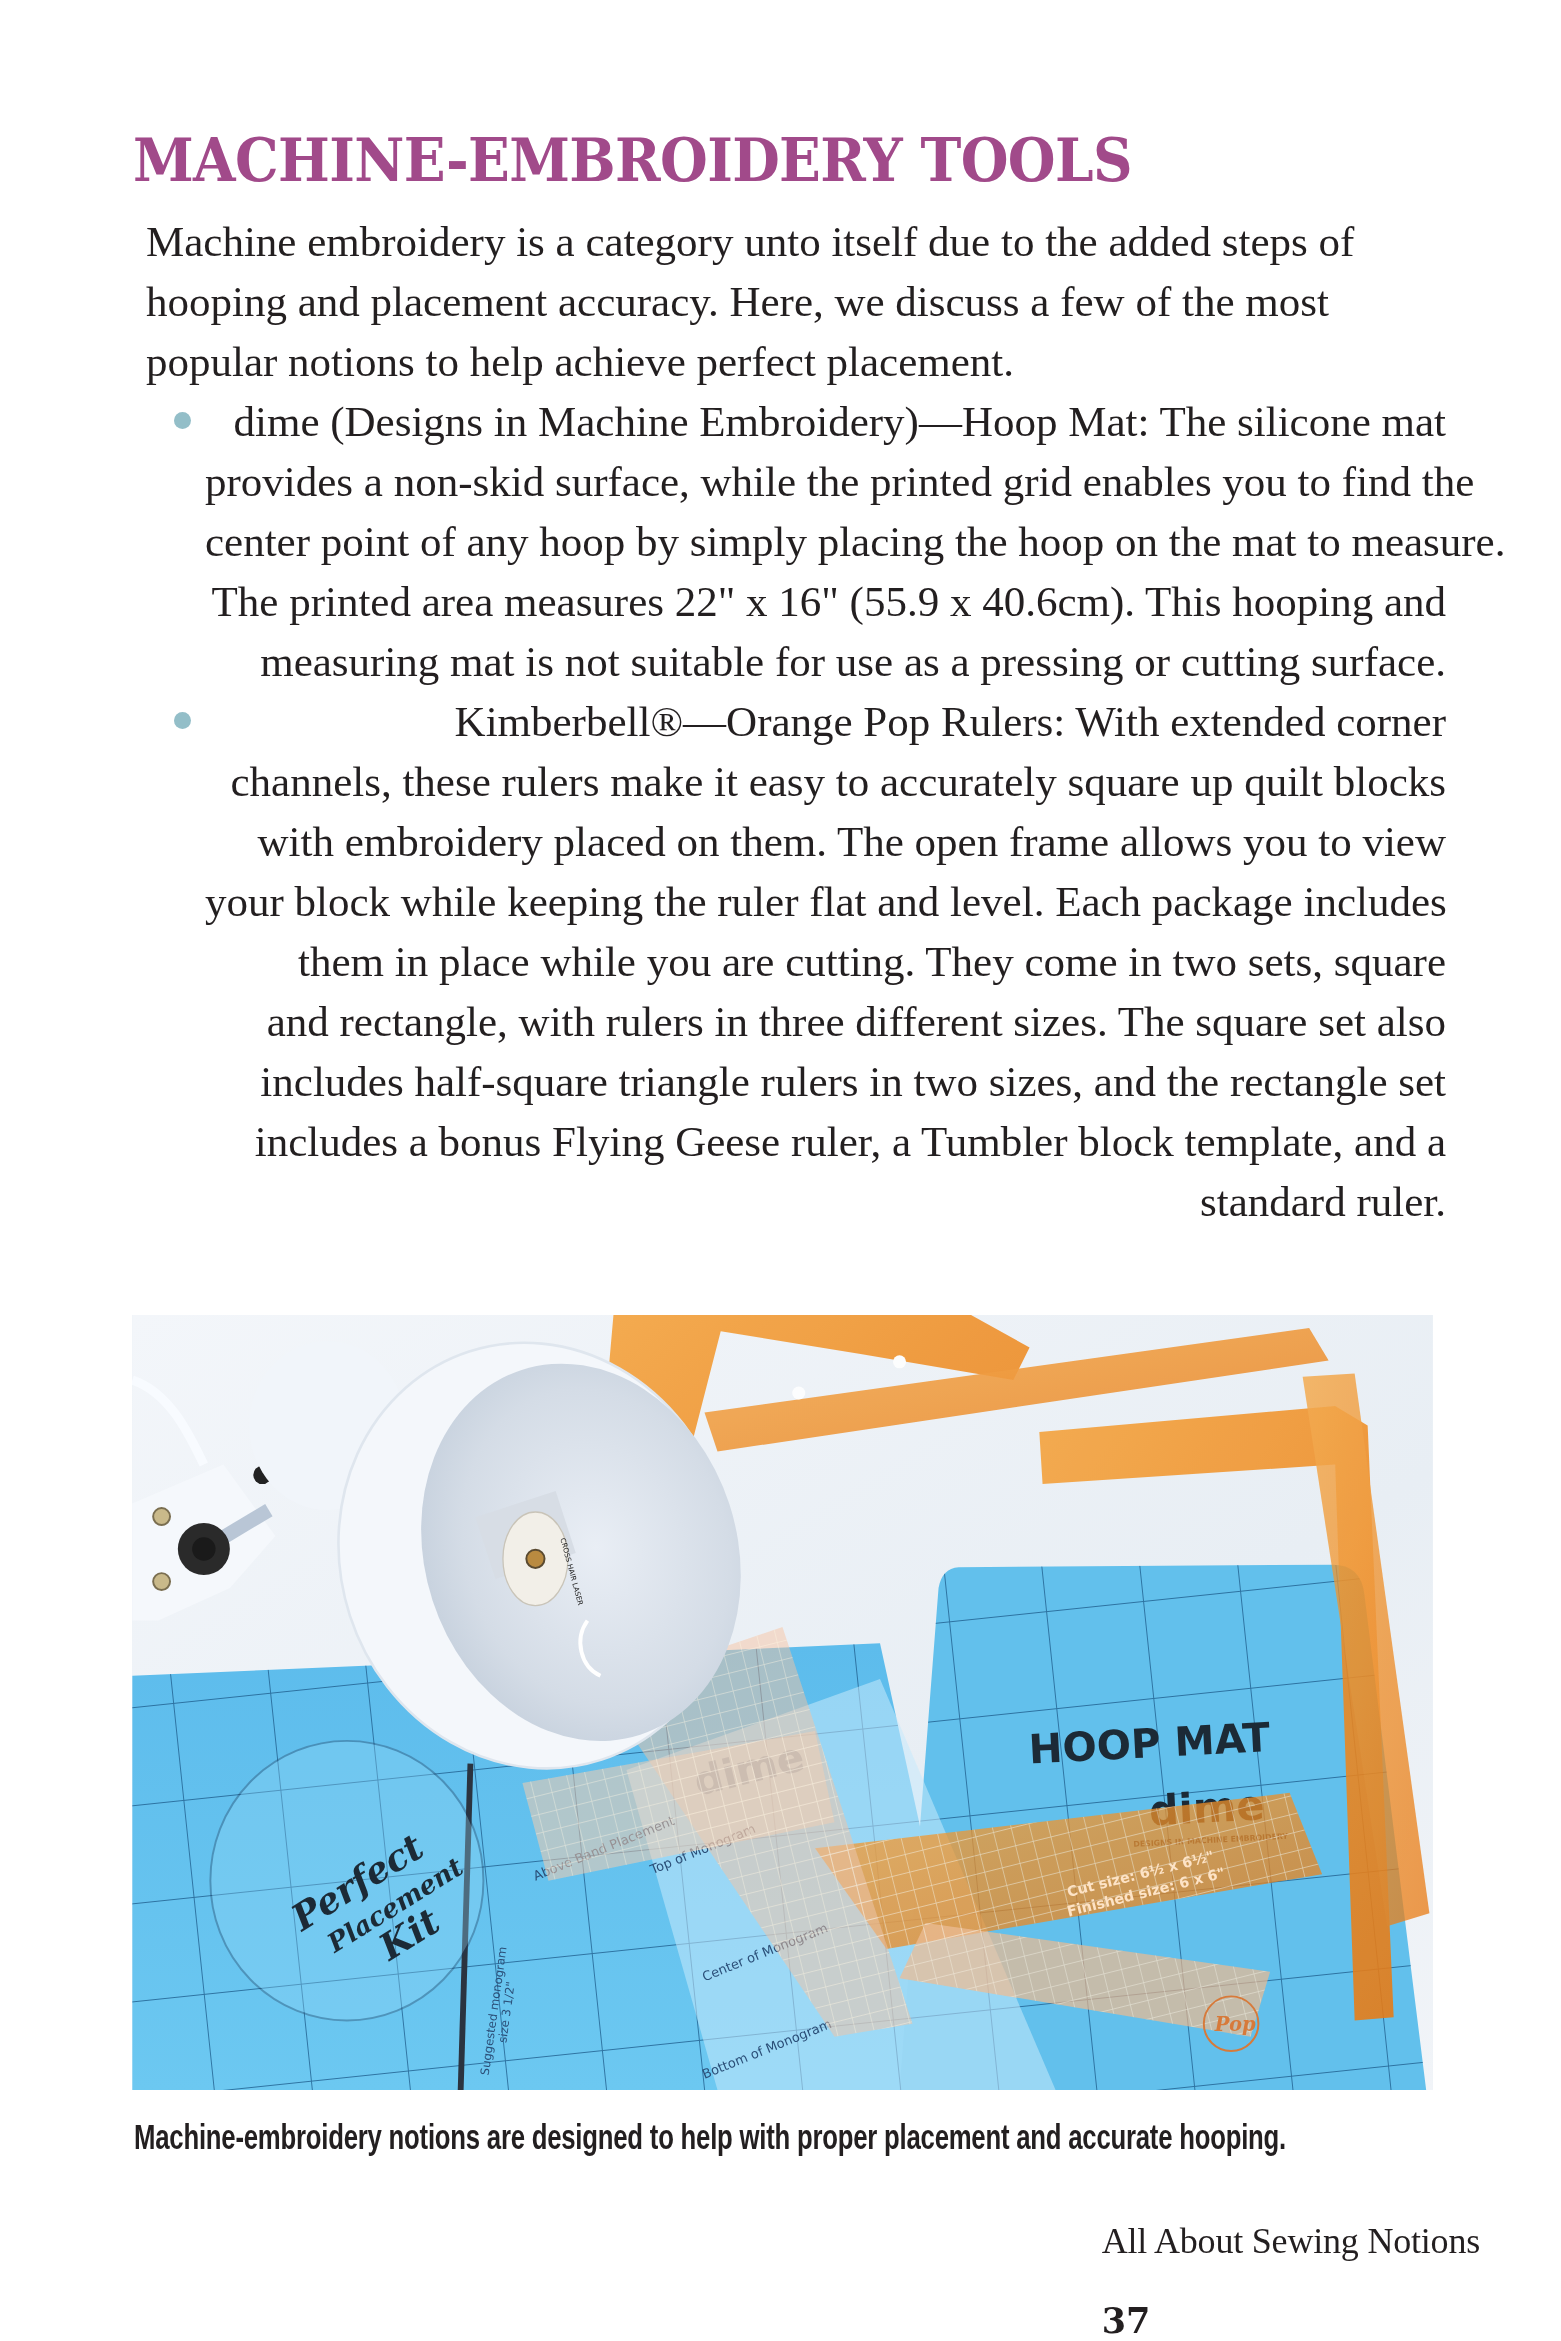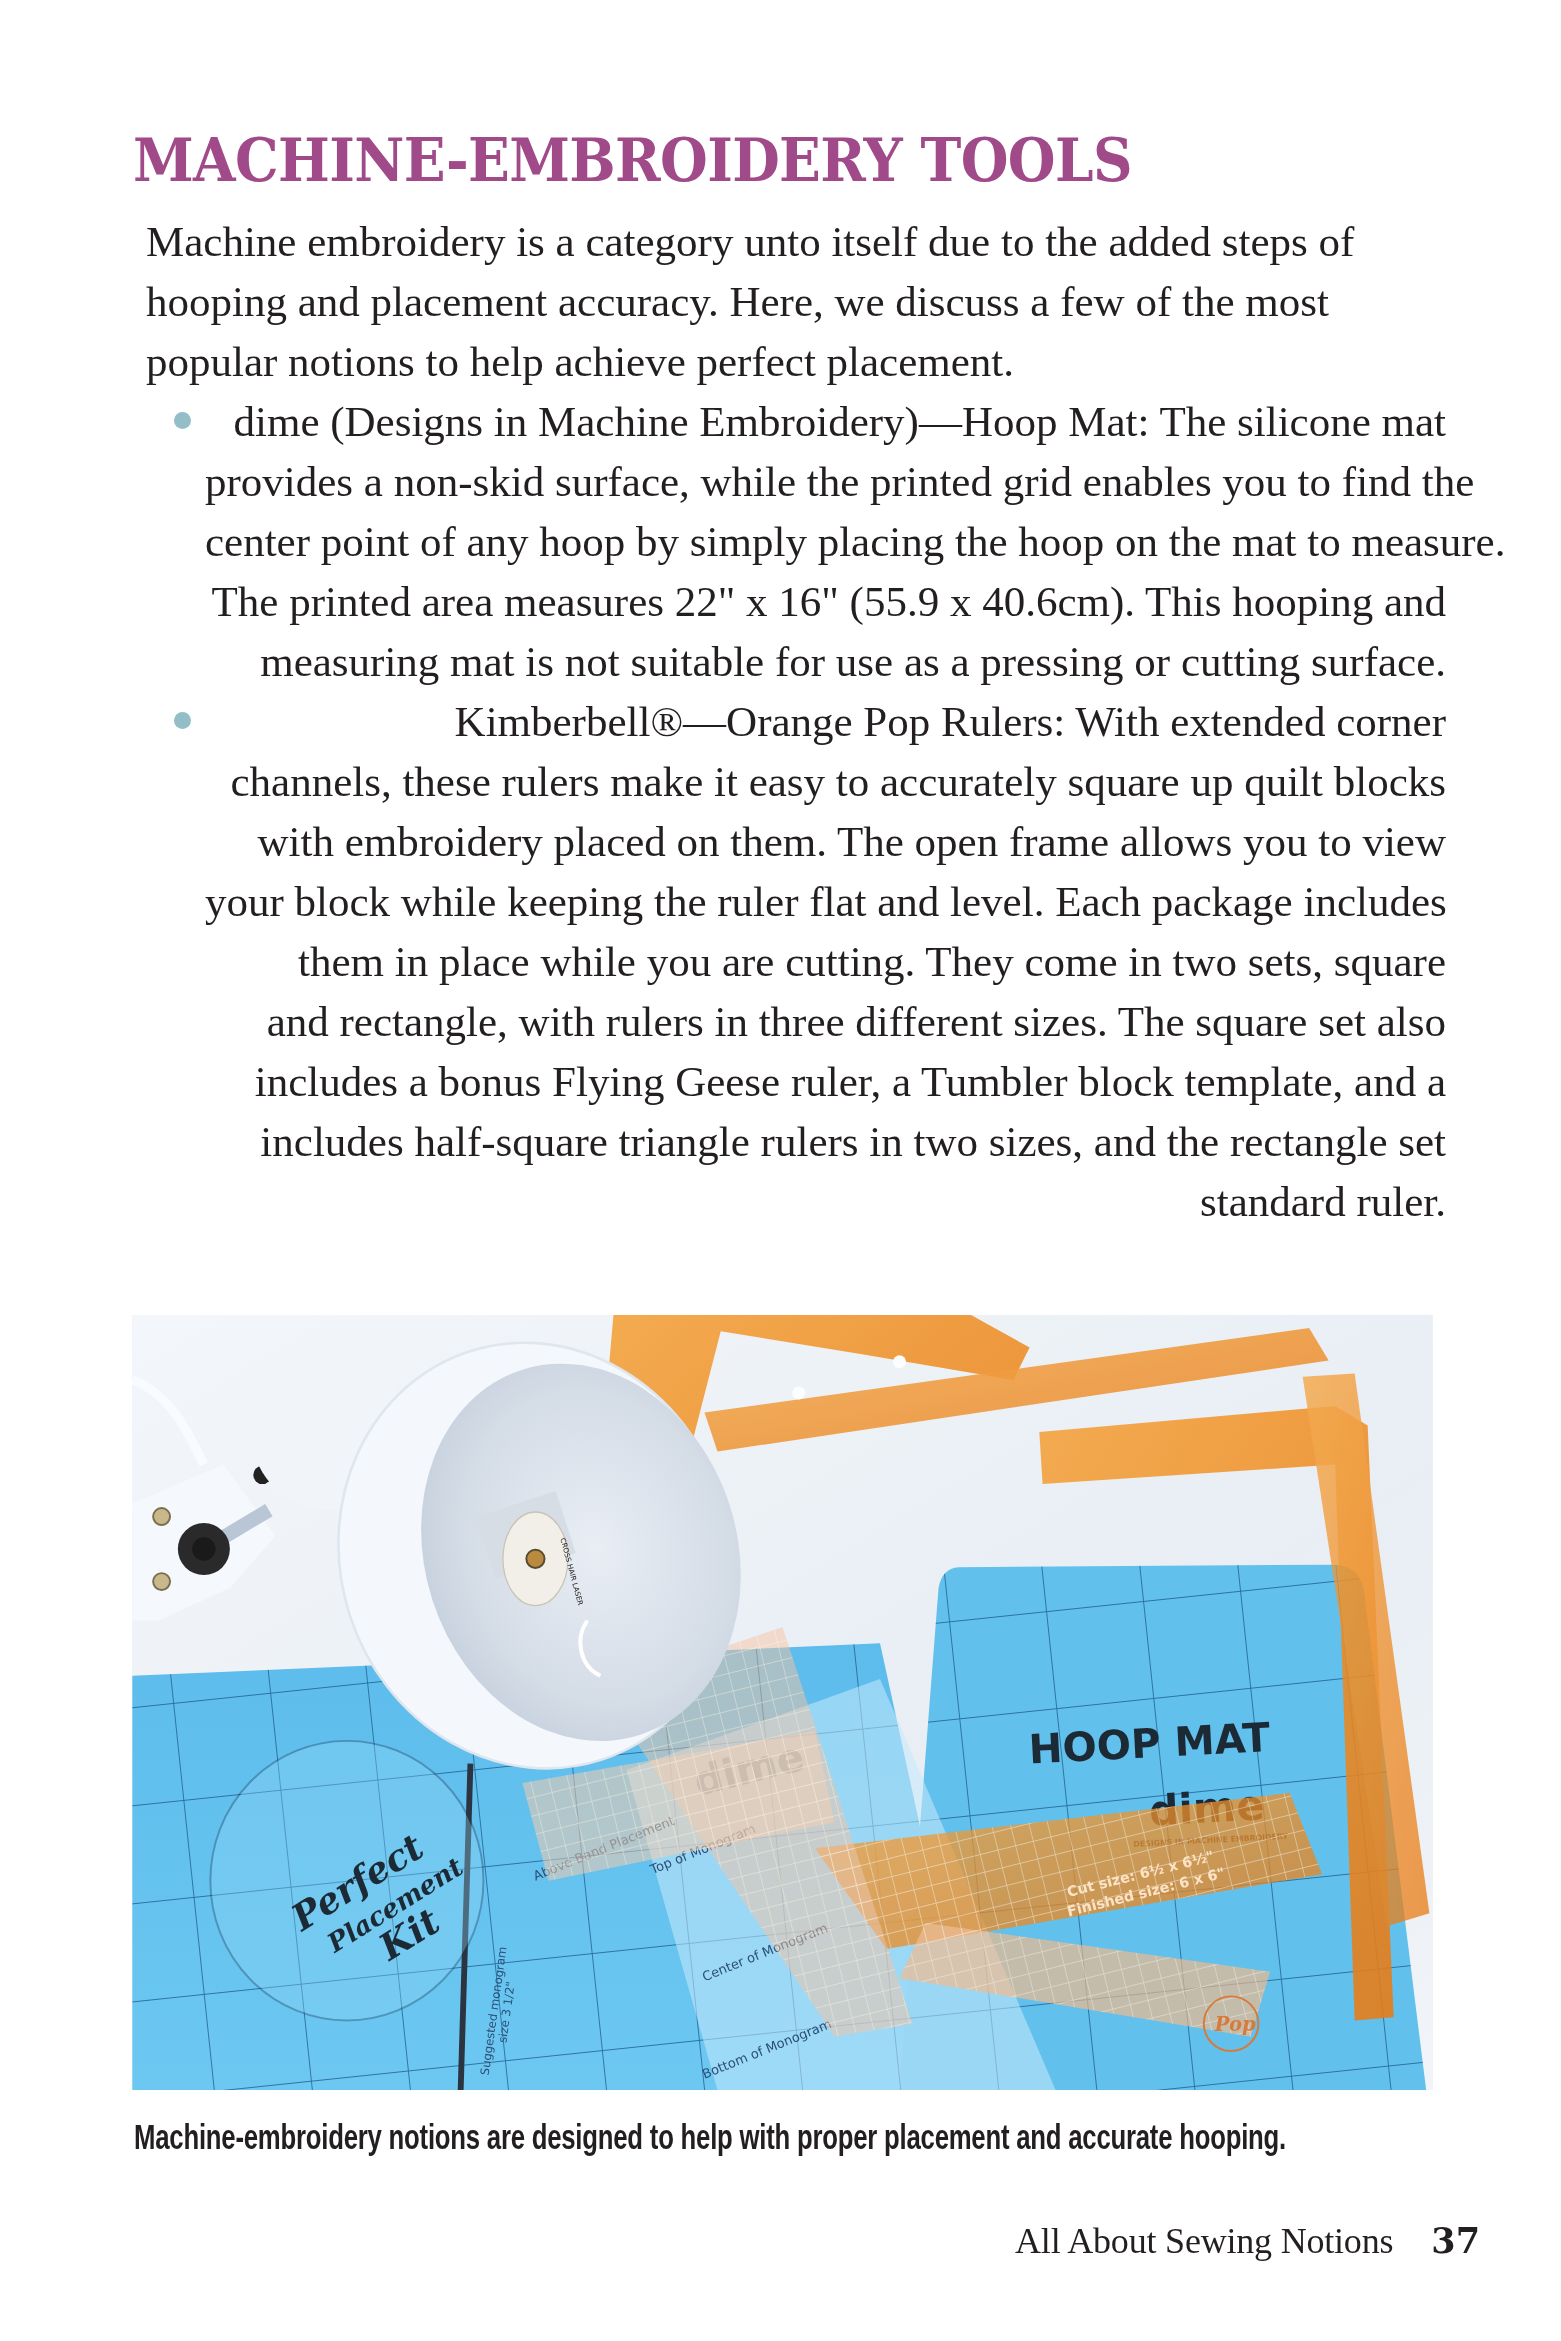--- a/index.html
+++ b/index.html
@@ -40,21 +40,21 @@
   .caption {
     position: absolute; left: 134px; top: 2116px; margin: 0;
     font-family: "Liberation Sans", sans-serif; font-weight: bold;
     font-size: 35px; line-height: 42px; color: #231f20; white-space: nowrap;
     transform-origin: left top; transform: scaleX(0.735); letter-spacing: -0.3px;
   }
 
   .footer {
     position: absolute; right: 130px; top: 2220px; height: 46px;
     display: flex; align-items: baseline; gap: 38px;
-    font-family: "Liberation Serif", serif; font-size: 36px; color: #231f20; white-space: nowrap;
+    font-family: "Liberation Serif", serif; font-size: 36px; color: #231f20; white-space: nowrap; flex-direction: column;
   }
   .footer-title { letter-spacing: -0.2px; }
   .page-number { font-weight: bold; font-family: "DejaVu Serif", serif; font-size: 35px; }
 </style>
 </head>
 <body>
 
 <div class="page">
 
   <h1 class="heading">MACHINE-EMBROIDERY TOOLS</h1>
@@ -75,22 +75,22 @@
       <span class="line">measuring mat is not suitable for use as a pressing or cutting surface.</span>
     </li>
     <li class="bullet-item">
       <span class="bullet-dot"></span>
       <span class="line">Kimberbell®—Orange Pop Rulers: With extended corner</span>
       <span class="line">channels, these rulers make it easy to accurately square up quilt blocks</span>
       <span class="line">with embroidery placed on them. The open frame allows you to view</span>
       <span class="line">your block while keeping the ruler flat and level. Each package includes</span>
       <span class="line">them in place while you are cutting. They come in two sets, square</span>
       <span class="line">and rectangle, with rulers in three different sizes. The square set also</span>
+      <span class="line">includes half-square triangle rulers in two sizes, and the rectangle set</span>
       <span class="line">includes a bonus Flying Geese ruler, a Tumbler block template, and a</span>
-      <span class="line">includes half-square triangle rulers in two sizes, and the rectangle set</span>
       <span class="line">standard ruler.</span>
     </li>
   </ul>
 
   <div class="photo">
     <svg width="1301" height="775" viewBox="0 0 2000 1192" xmlns="http://www.w3.org/2000/svg">
       <defs>
         <linearGradient id="bg" x1="0" y1="0" x2="1" y2="1">
           <stop offset="0" stop-color="#f3f6fa"></stop>
           <stop offset="0.6" stop-color="#e8eef4"></stop>

